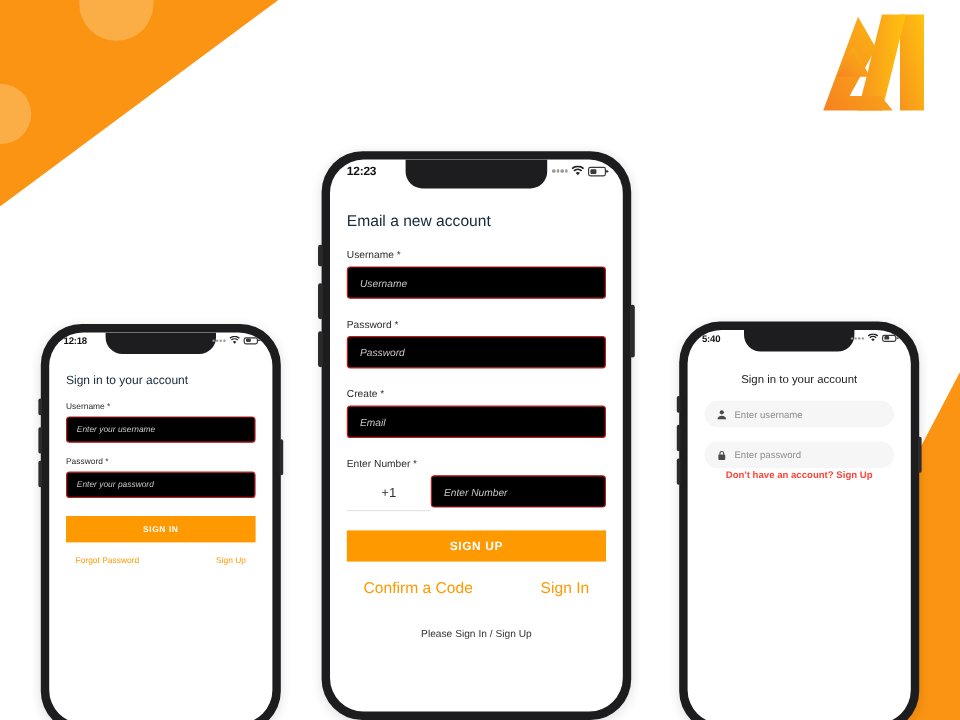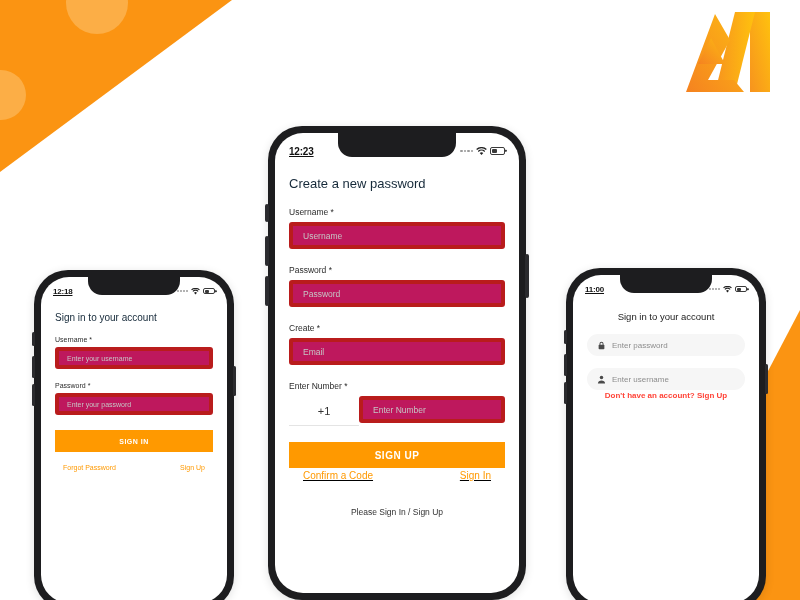--- a/index.html
+++ b/index.html
@@ -82,25 +82,24 @@
   }
   .side-btn {
     position: absolute;
     background: #2b2b2e;
     border-radius: 2px;
   }
 
   .statusbar {
     position: relative;
     display: flex;
-    align-items: center;
+    align-items: flex-start;
     justify-content: space-between;
     z-index: 6;
     color: #111;
-    text-decoration: underline;
   }
   .sb-time { font-weight: bold; letter-spacing: -0.2px; }
   .sb-right { display: flex; align-items: center; gap: 3px; }
   .sig-dots { display: flex; align-items: flex-end; gap: 1px; }
   .sig-dots i { display: block; background: #9a9a9a; border-radius: 50%; }
   .batt {
     border: 1px solid #3a3a3a;
     border-radius: 2px;
     position: relative;
     box-sizing: border-box;
@@ -117,26 +116,27 @@
     border-radius: 0 1px 1px 0;
   }
   .batt i { display: block; background: #3a3a3a; border-radius: 1px; margin-left: 1px; }
 
   
   .screen-body { padding: 0 14px; box-sizing: border-box; }
   .heading { color: #152939; }
   .field-label { color: #2b2b2b; }
   .field-box {
     box-sizing: border-box;
-    border: 4px solid #b91c1c;
+    border: 1px solid #b91c1c;
     border-radius: 3px;
     display: flex;
     align-items: center;
-    background: #be185d;
+    background: #000000;
     color: #c6c6c6;
+    font-style: italic;
   }
   .btn-primary {
     background: #FF9900;
     color: #ffffff;
     text-align: center;
     display: flex;
     align-items: center;
     justify-content: center;
     font-weight: bold;
     letter-spacing: 0.5px;
@@ -157,21 +157,21 @@
   #phone-left .link-row { margin-top: 12px; font-size: 7px; padding: 0 8px; }
 
   
   #phone-center { left: 268px; top: 126px; width: 258px; height: 474px; }
   #phone-center .notch { width: 118px; height: 24px; }
   #phone-center .statusbar { height: 26px; padding: 5px 14px 0 14px; font-size: 10px; }
   #phone-center .heading { font-size: 13px; margin: 12px 0 0 0; }
   #phone-center .field-label { font-size: 8.5px; margin: 16px 0 5px 0; }
   #phone-center .field-box { height: 27px; padding: 0 10px; font-size: 8.5px; }
   #phone-center .btn-primary { height: 26px; font-size: 10px; margin-top: 16px; }
-  #phone-center .link-row { margin-top: 2px; font-size: 10px; padding: 0 14px; text-decoration: underline; }
+  #phone-center .link-row { margin-top: 14px; font-size: 13px; padding: 0 14px; }
   .phone-group { display: flex; align-items: stretch; }
   .prefix-box {
     width: 70px;
     border-bottom: 1px solid #e4e4e4;
     display: flex;
     align-items: center;
     justify-content: center;
     font-size: 11px;
     color: #333;
     box-sizing: border-box;
@@ -323,21 +323,21 @@
             <path d="M2.6 5.1a8 8 0 0 1 10.8 0l-1.3 1.5a6 6 0 0 0-8.2 0z" fill="#222"></path>
             <path d="M.3 2.4a11.4 11.4 0 0 1 15.4 0l-1.3 1.5a9.4 9.4 0 0 0-12.8 0z" fill="#222"></path>
           </svg>
           <span class="batt" style="width:15px;height:8px;">
             <i style="width:5px;height:4px;"></i>
           </span>
         </span>
       </div>
 
       <div class="screen-body">
-        <div class="heading">Create a new password</div>
+        <div class="heading">Email a new account</div>
 
         <div class="field-label">Username *</div>
         <div class="field-box">Username</div>
 
         <div class="field-label">Password *</div>
         <div class="field-box">Password</div>
 
         <div class="field-label">Create *</div>
         <div class="field-box">Email</div>
 
@@ -361,21 +361,21 @@
 
   <div class="phone" id="phone-right">
     <div class="side-btn" style="left:-2px;top:62px;width:3px;height:14px;"></div>
     <div class="side-btn" style="left:-2px;top:86px;width:3px;height:22px;"></div>
     <div class="side-btn" style="left:-2px;top:114px;width:3px;height:22px;"></div>
     <div class="side-btn" style="right:-2px;top:96px;width:3px;height:30px;"></div>
     <div class="screen">
       <div class="notch"></div>
 
       <div class="statusbar">
-        <span class="sb-time">11:00</span>
+        <span class="sb-time">5:40</span>
         <span class="sb-right">
           <span class="sig-dots">
             <i style="width:2px;height:2px;"></i>
               <i style="width:2px;height:2px;"></i>
               <i style="width:2px;height:2px;"></i>
               <i style="width:2px;height:2px;"></i>
           </span>
           <svg width="9" height="7" viewBox="0 0 16 12">
             <path d="M8 11.2 5.4 8.2a4 4 0 0 1 5.2 0z" fill="#222"></path>
             <path d="M2.6 5.1a8 8 0 0 1 10.8 0l-1.3 1.5a6 6 0 0 0-8.2 0z" fill="#222"></path>
@@ -385,33 +385,33 @@
             <i style="width:4px;height:3px;"></i>
           </span>
         </span>
       </div>
 
       <div class="screen-body">
         <div class="heading-c">Sign in to your account</div>
 
         <div class="pill">
           <svg width="9" height="9" viewBox="0 0 16 16">
+            <circle cx="8" cy="4.6" r="3.1" fill="#4a4a4a"></circle>
+            <path d="M1.6 15c0-3.6 2.9-5.4 6.4-5.4s6.4 1.8 6.4 5.4z" fill="#4a4a4a"></path>
+          </svg>
+          <span>Enter username</span>
+        </div>
+
+        <div class="pill">
+          <svg width="9" height="9" viewBox="0 0 16 16">
             <path d="M4.4 7V5a3.6 3.6 0 0 1 7.2 0v2h-1.7V5a1.9 1.9 0 0 0-3.8 0v2z" fill="#4a4a4a"></path>
             <rect x="2.9" y="6.8" width="10.2" height="8" rx="1.4" fill="#4a4a4a"></rect>
           </svg>
           <span>Enter password</span>
         </div>
 
-        <div class="pill">
-          <svg width="9" height="9" viewBox="0 0 16 16">
-            <circle cx="8" cy="4.6" r="3.1" fill="#4a4a4a"></circle>
-            <path d="M1.6 15c0-3.6 2.9-5.4 6.4-5.4s6.4 1.8 6.4 5.4z" fill="#4a4a4a"></path>
-          </svg>
-          <span>Enter username</span>
-        </div>
-
 
         <div class="signup-red">Don't have an account? Sign Up</div>
       </div>
     </div>
   </div>
 
 </div>
 
 </body></html>

